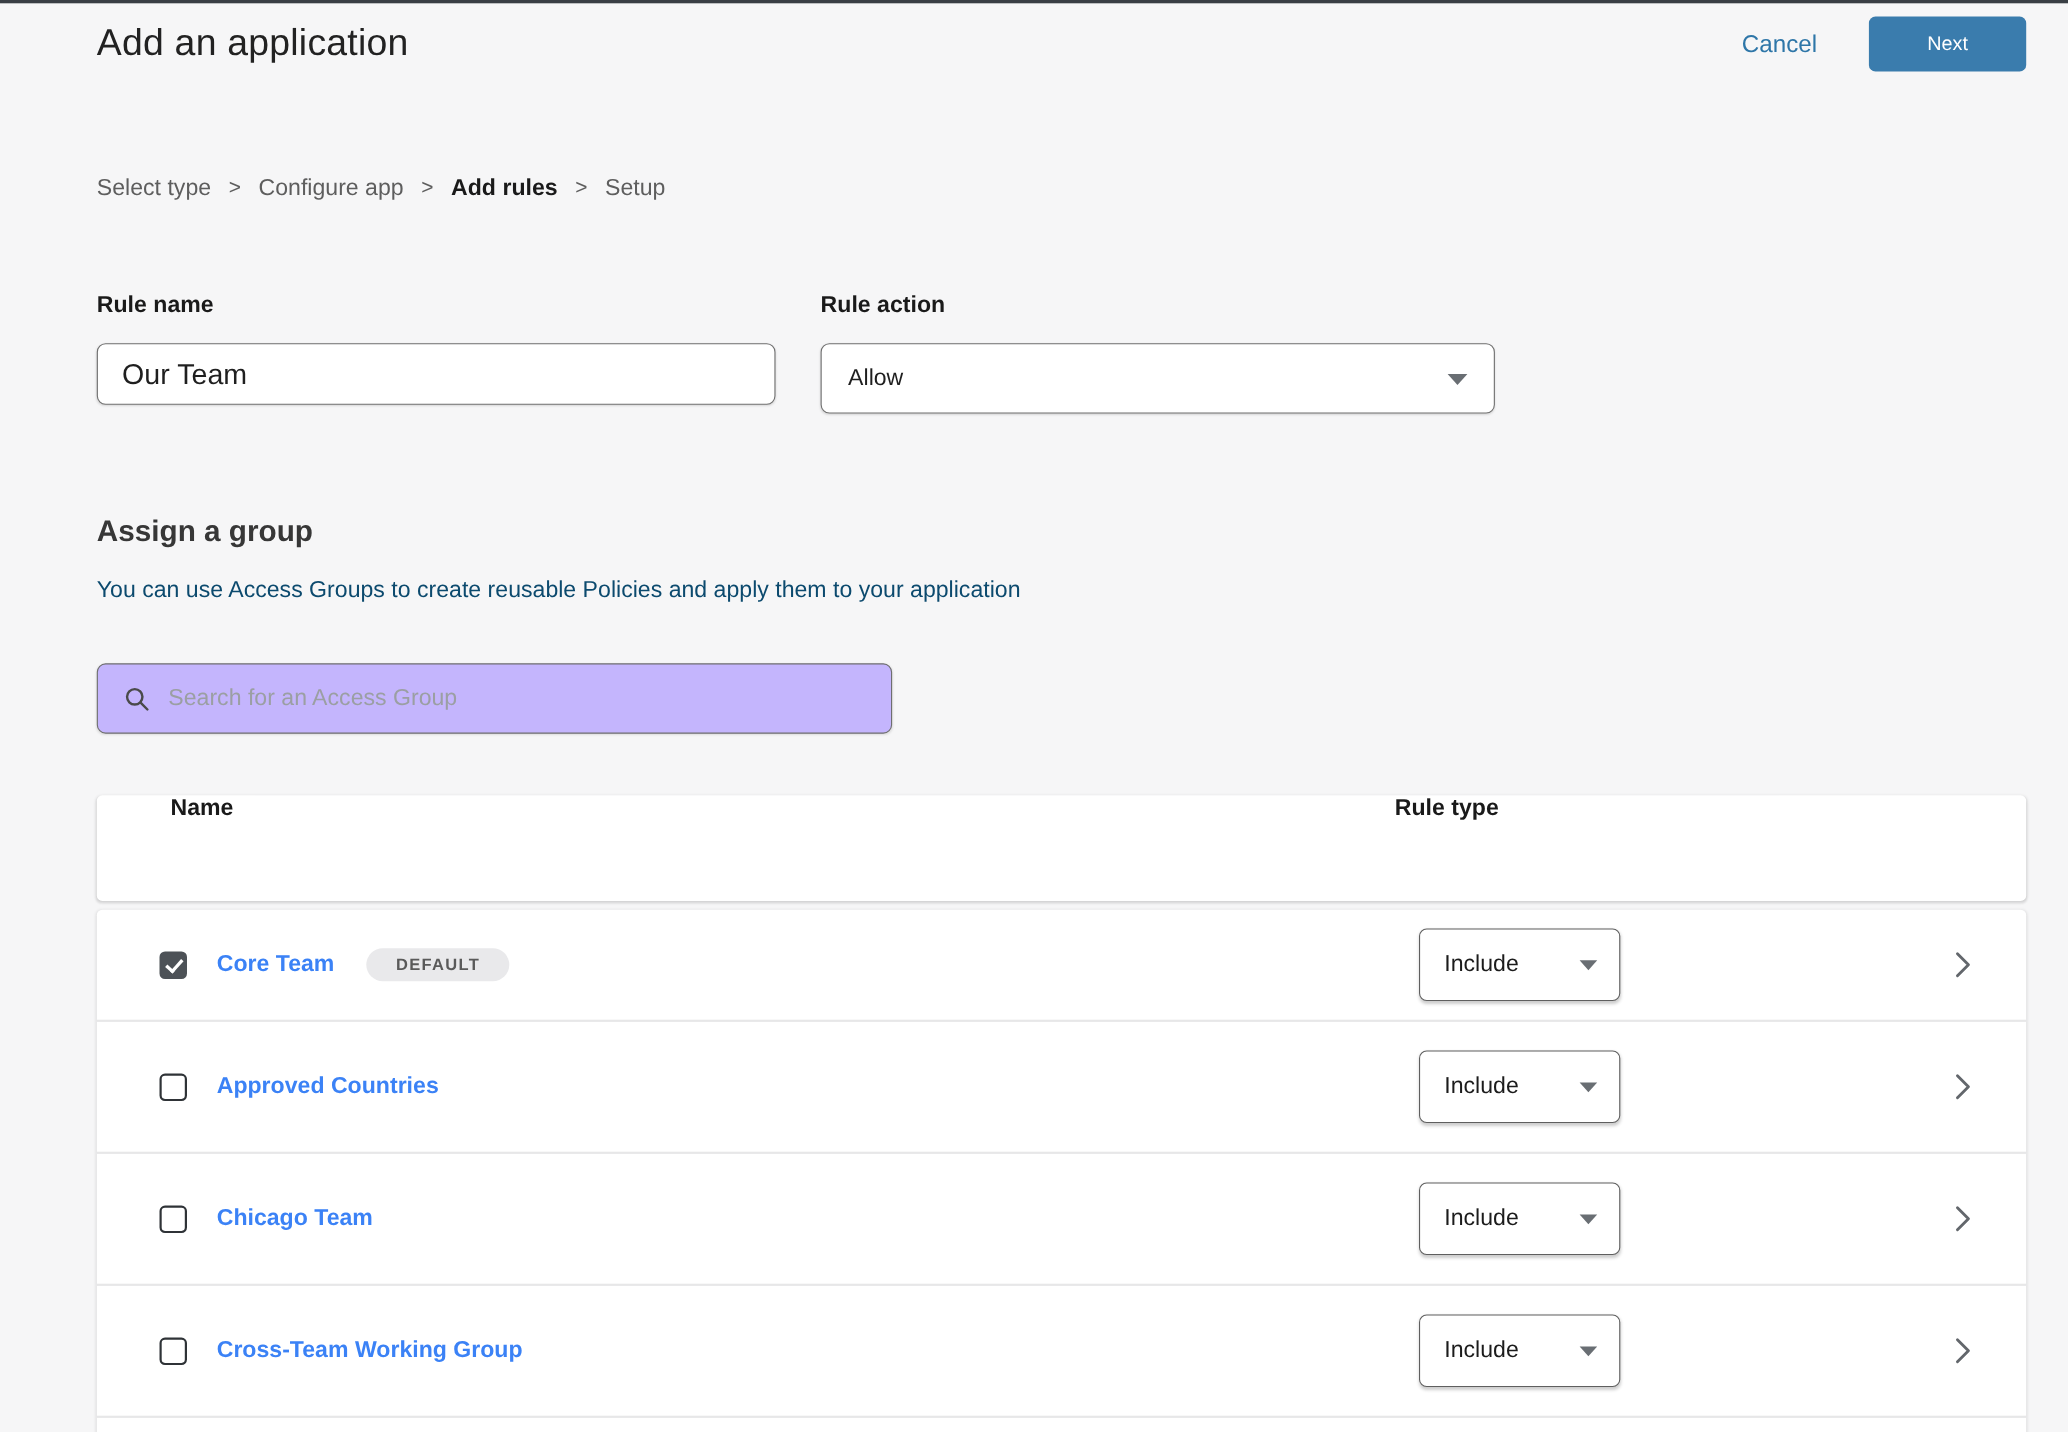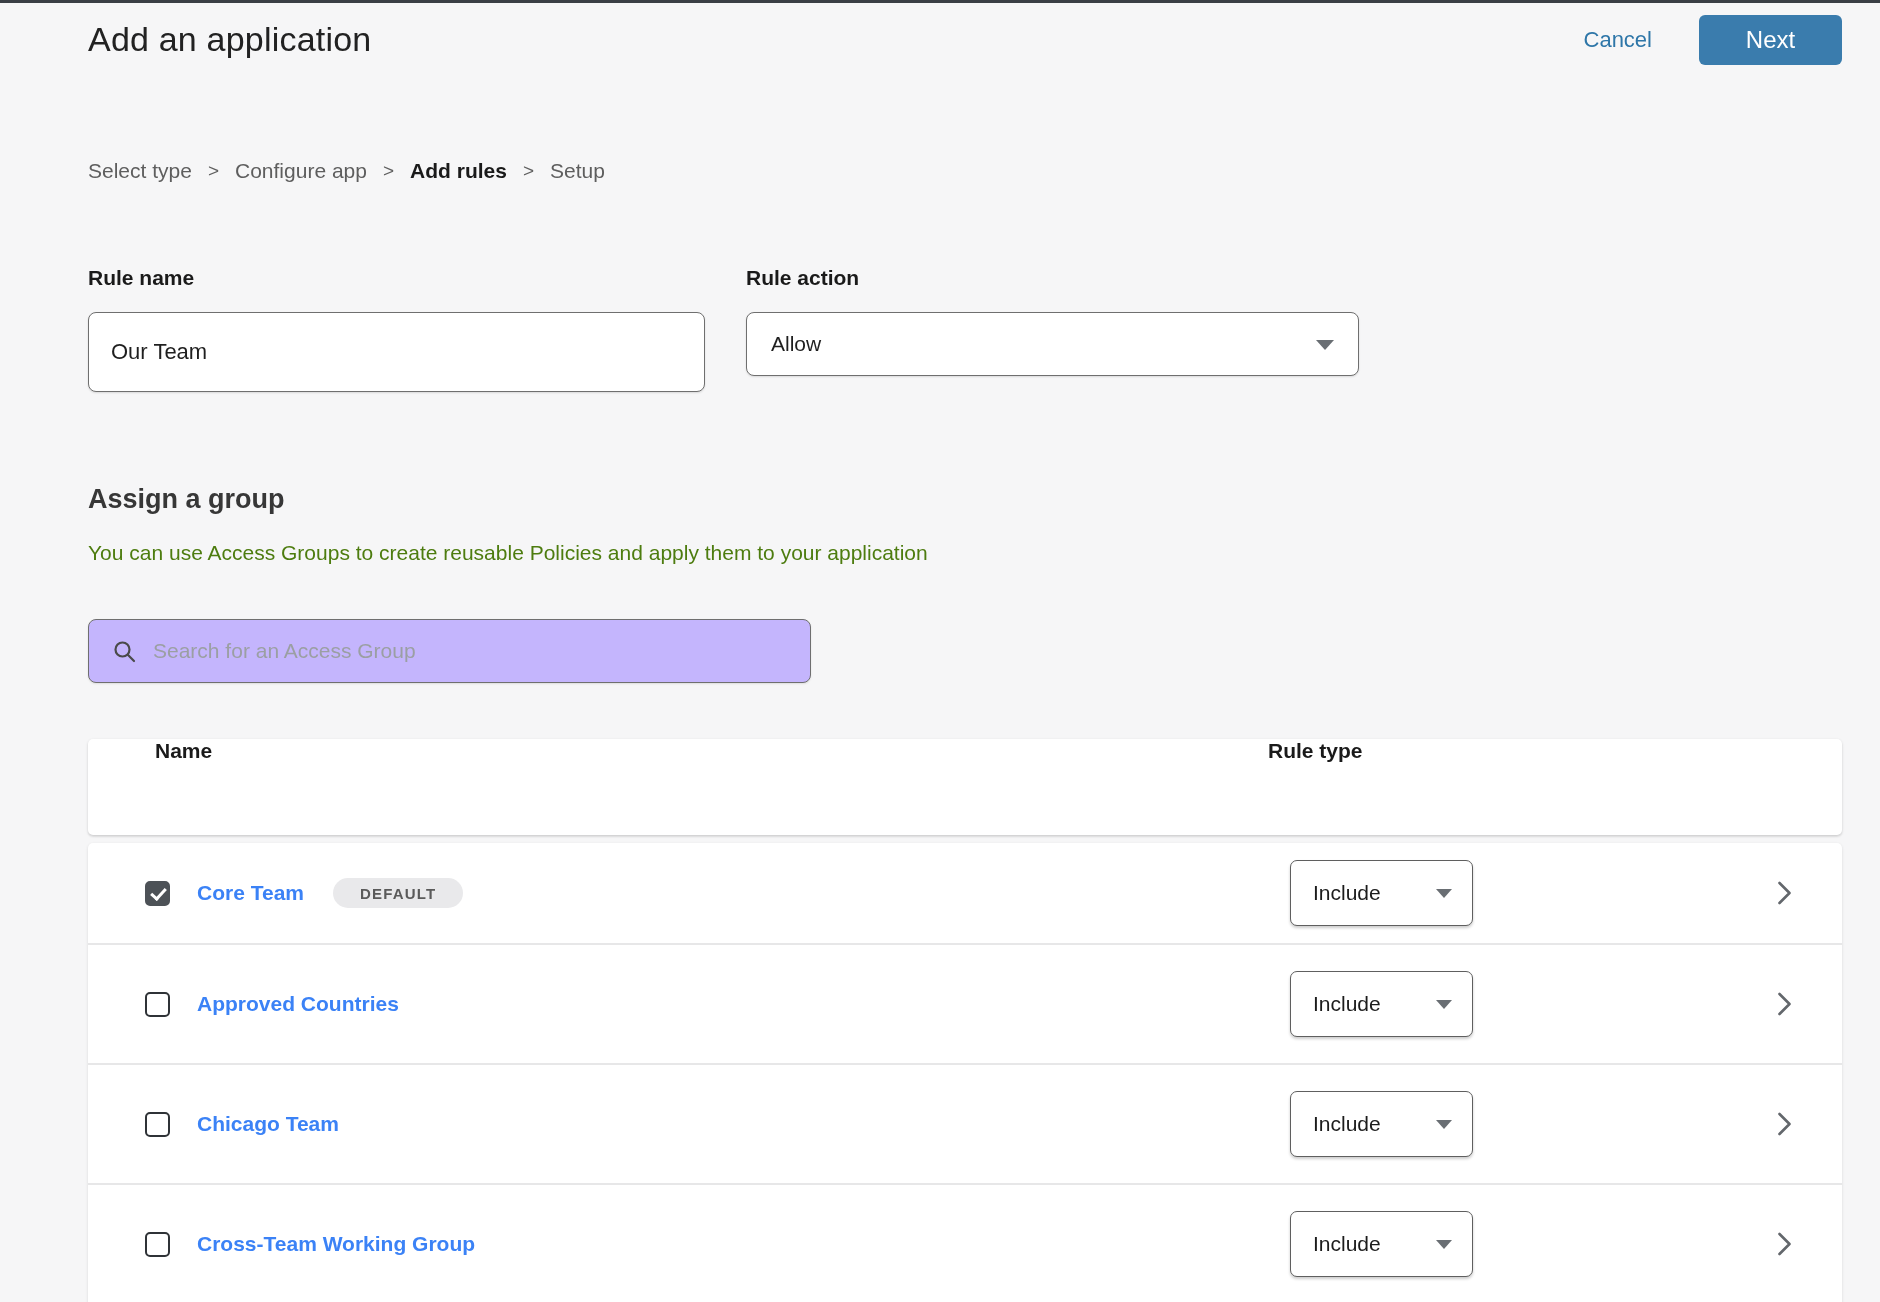--- a/index.html
+++ b/index.html
@@ -12,59 +12,59 @@
   .top-edge { height: 3px; background: #3a3f45; width: 100%; }
   .page { padding: 0 38px 0 88px; }
 
   
   .page-header { display: flex; align-items: center; justify-content: space-between; margin-top: 10px; gap: 33px; }
   h1 { font-size: 34px; font-weight: 400; color: #222; line-height: 52px; letter-spacing: 0.2px; }
   .header-actions { display: flex; align-items: center; margin-top: 1px; }
   .cancel-link { font-size: 22px; color: #2e76a8; cursor: pointer; margin-right: 47px; text-decoration: none; }
   .next-btn {
     width: 143px; height: 50px; border: none; border-radius: 6px;
-    background: #3a7cad; color: #fff; font-size: 24px; cursor: pointer;
+    background: #3a7cad; color: #fff; font-size: 18px; cursor: pointer;
     font-family: inherit;
   }
 
   
   .breadcrumb { margin-top: 94px; font-size: 21px; color: #5e5e5e; display: flex; align-items: center; }
   .breadcrumb .crumb { cursor: pointer; }
   .breadcrumb .crumb.active { font-weight: 700; color: #1a1a1a; }
   .breadcrumb .sep { margin: 0 16px; font-size: 19px; color: #5e5e5e; }
 
   
   .fields { display: flex; margin-top: 83px; }
   .field label { display: block; font-size: 21px; font-weight: 700; color: #1a1a1a; }
   .field.rule-name { width: 617px; margin-right: 41px; }
   .field.rule-action { width: 613px; }
   .text-input {
-    margin-top: 22px; width: 100%; height: 80px;
+    margin-top: 22px; width: 100%; height: 56px;
     border: 1.5px solid #6f6f6f; border-radius: 8px; background: #fff;
-    font-size: 22px; color: #1f1f1f; padding: 0 22px;
+    font-size: 26px; color: #1f1f1f; padding: 0 22px;
     font-family: inherit;
     box-shadow: 0 1px 2px rgba(0,0,0,0.12);
   }
   .select-box {
     margin-top: 22px; width: 100%; height: 64px; position: relative;
     border: 1.5px solid #6f6f6f; border-radius: 8px; background: #fff;
     display: flex; align-items: center; padding: 0 24px;
     font-size: 21px; color: #1f1f1f; cursor: pointer;
     box-shadow: 0 1px 2px rgba(0,0,0,0.12);
   }
   .caret {
     position: absolute; right: 24px; top: 50%; margin-top: -4px;
     width: 0; height: 0;
     border-left: 9px solid transparent; border-right: 9px solid transparent;
     border-top: 10px solid #696e73;
   }
 
   
   .section-heading { margin-top: 92px; font-size: 27px; font-weight: 700; color: #373737; }
-  .section-desc { margin-top: 26px; font-size: 21px; color: #4d7c0f; }
+  .section-desc { margin-top: 26px; font-size: 21px; color: #0c4a6e; }
 
   .searchbox {
     margin-top: 54px; width: 723px; height: 64px; position: relative;
     border: 1.5px solid #6f6f6f; border-radius: 8px; background: #c4b5fd;
     box-shadow: 0 1px 2px rgba(0,0,0,0.10);
     display: flex; align-items: center;
   }
   .searchbox svg { position: absolute; left: 24px; top: 20px; }
   .searchbox input {
     width: 100%; height: 100%; border: none; background: transparent;

